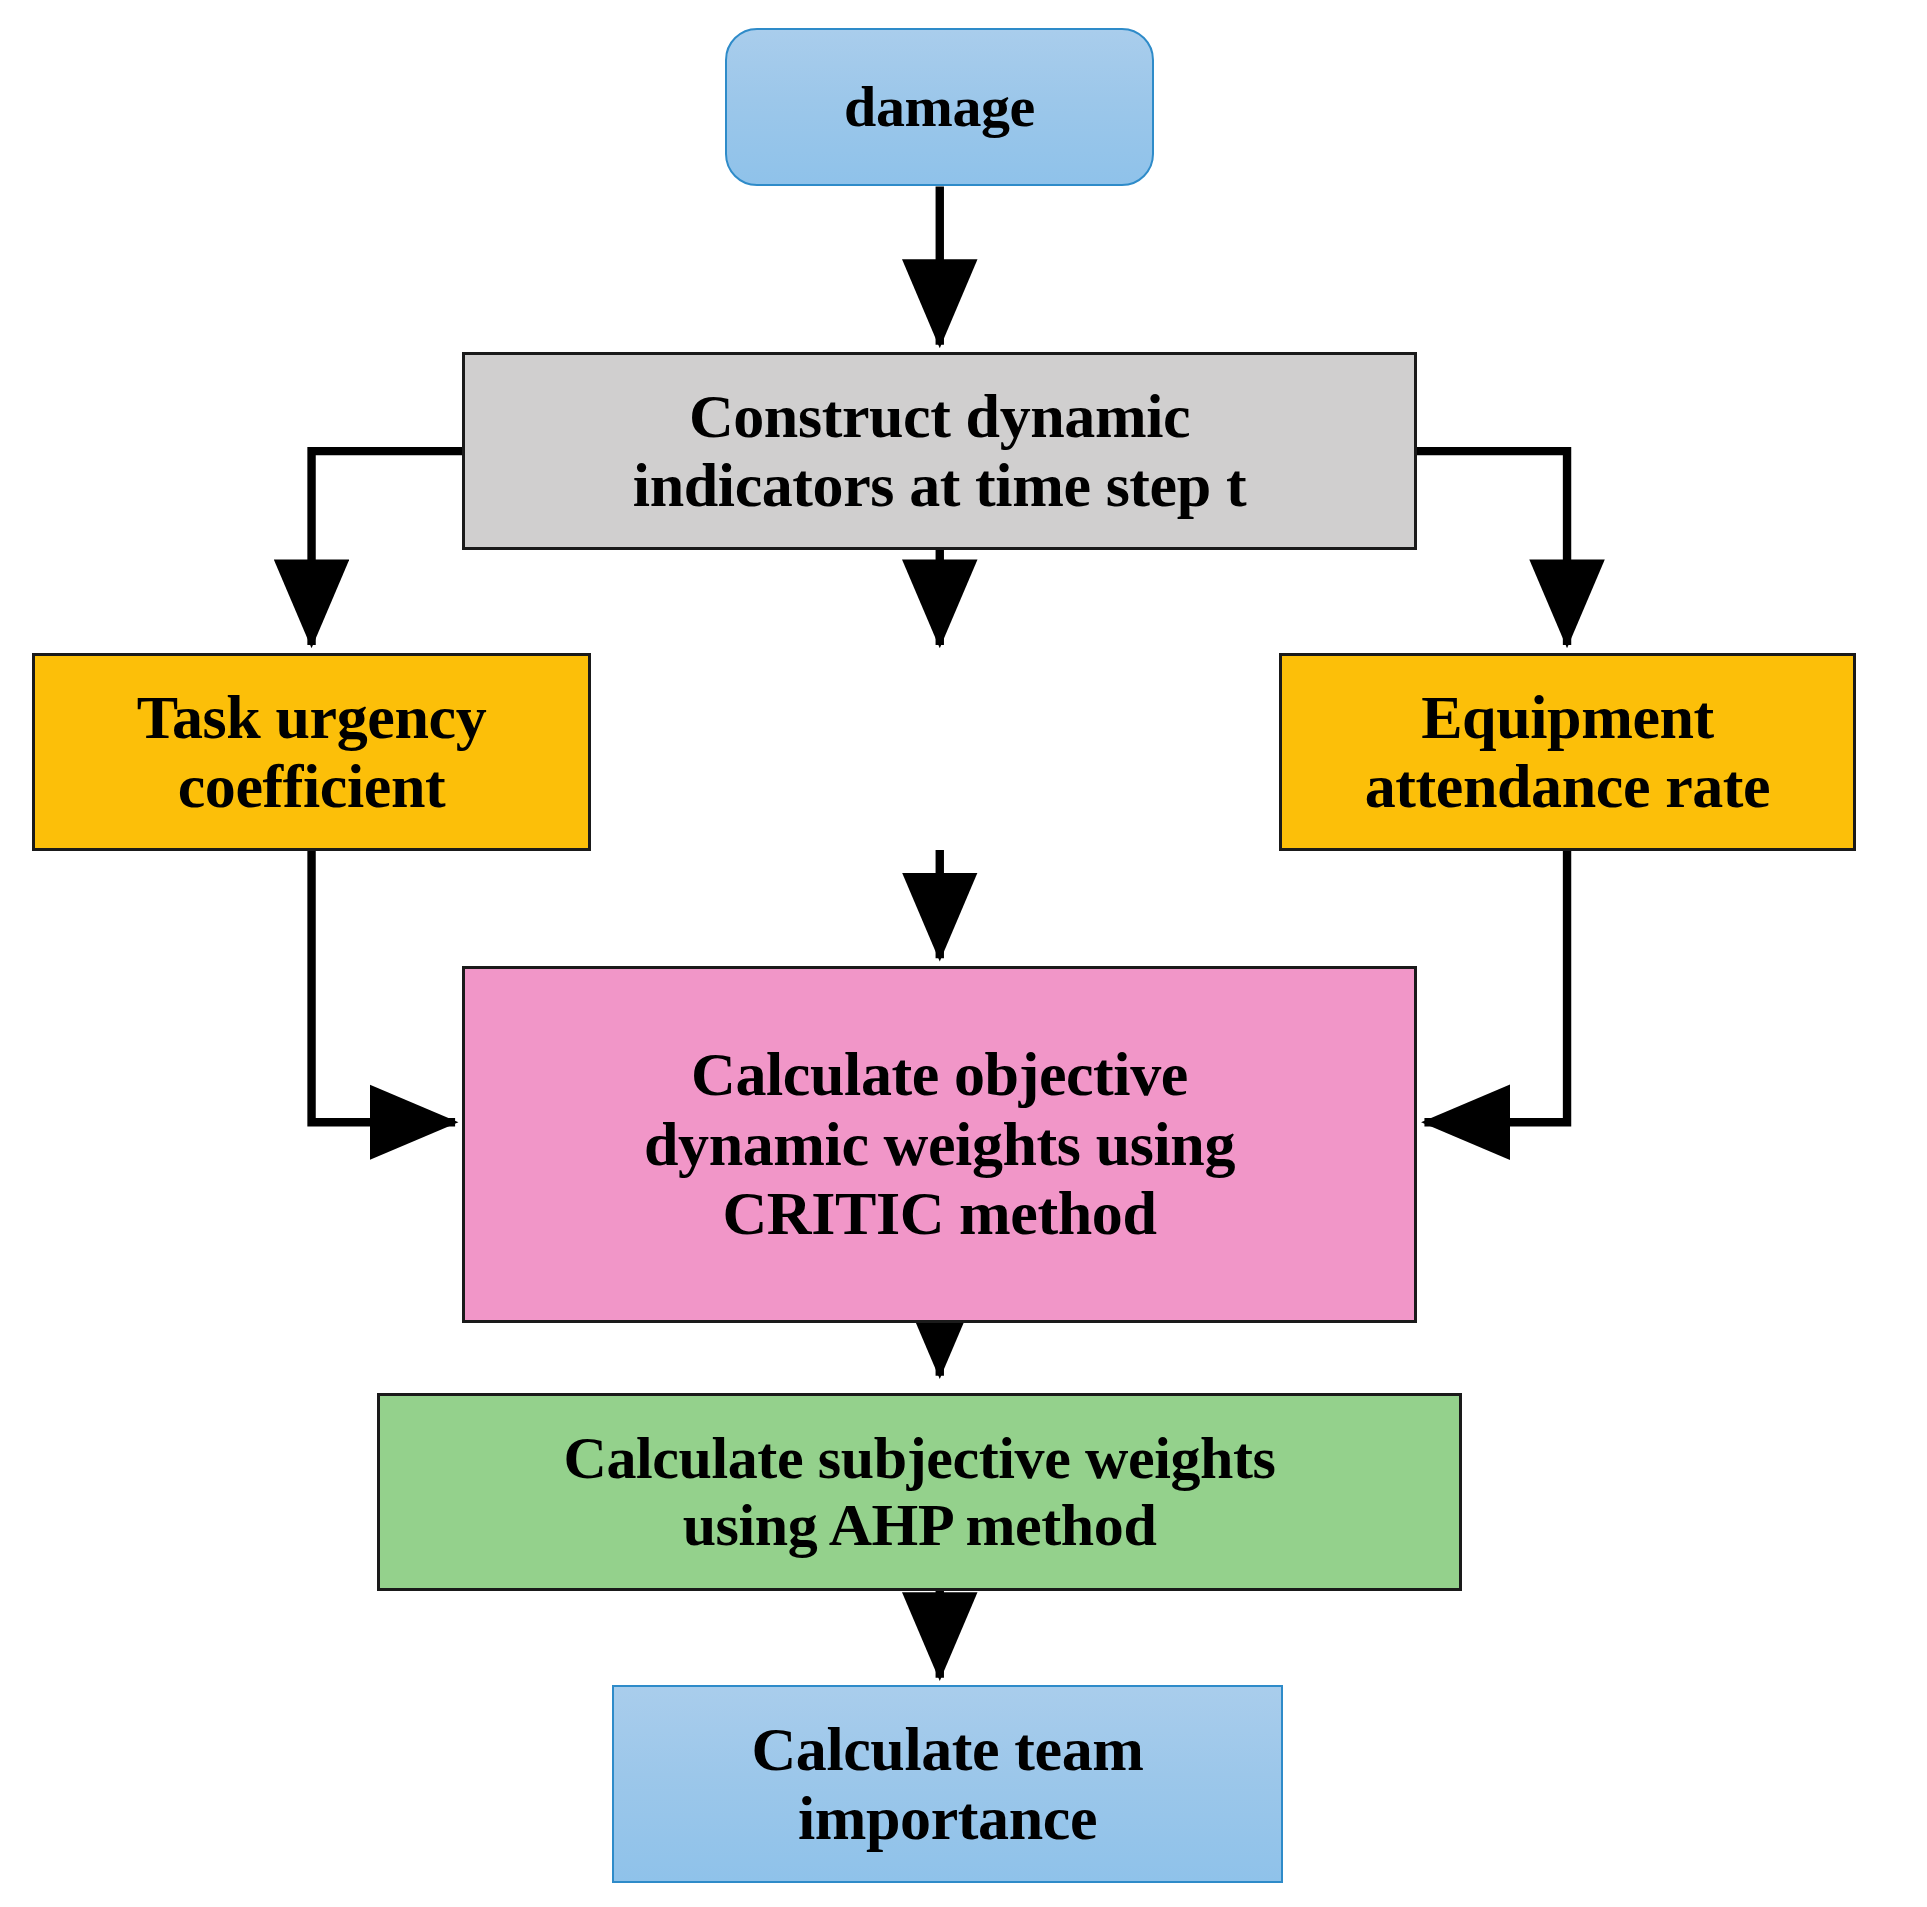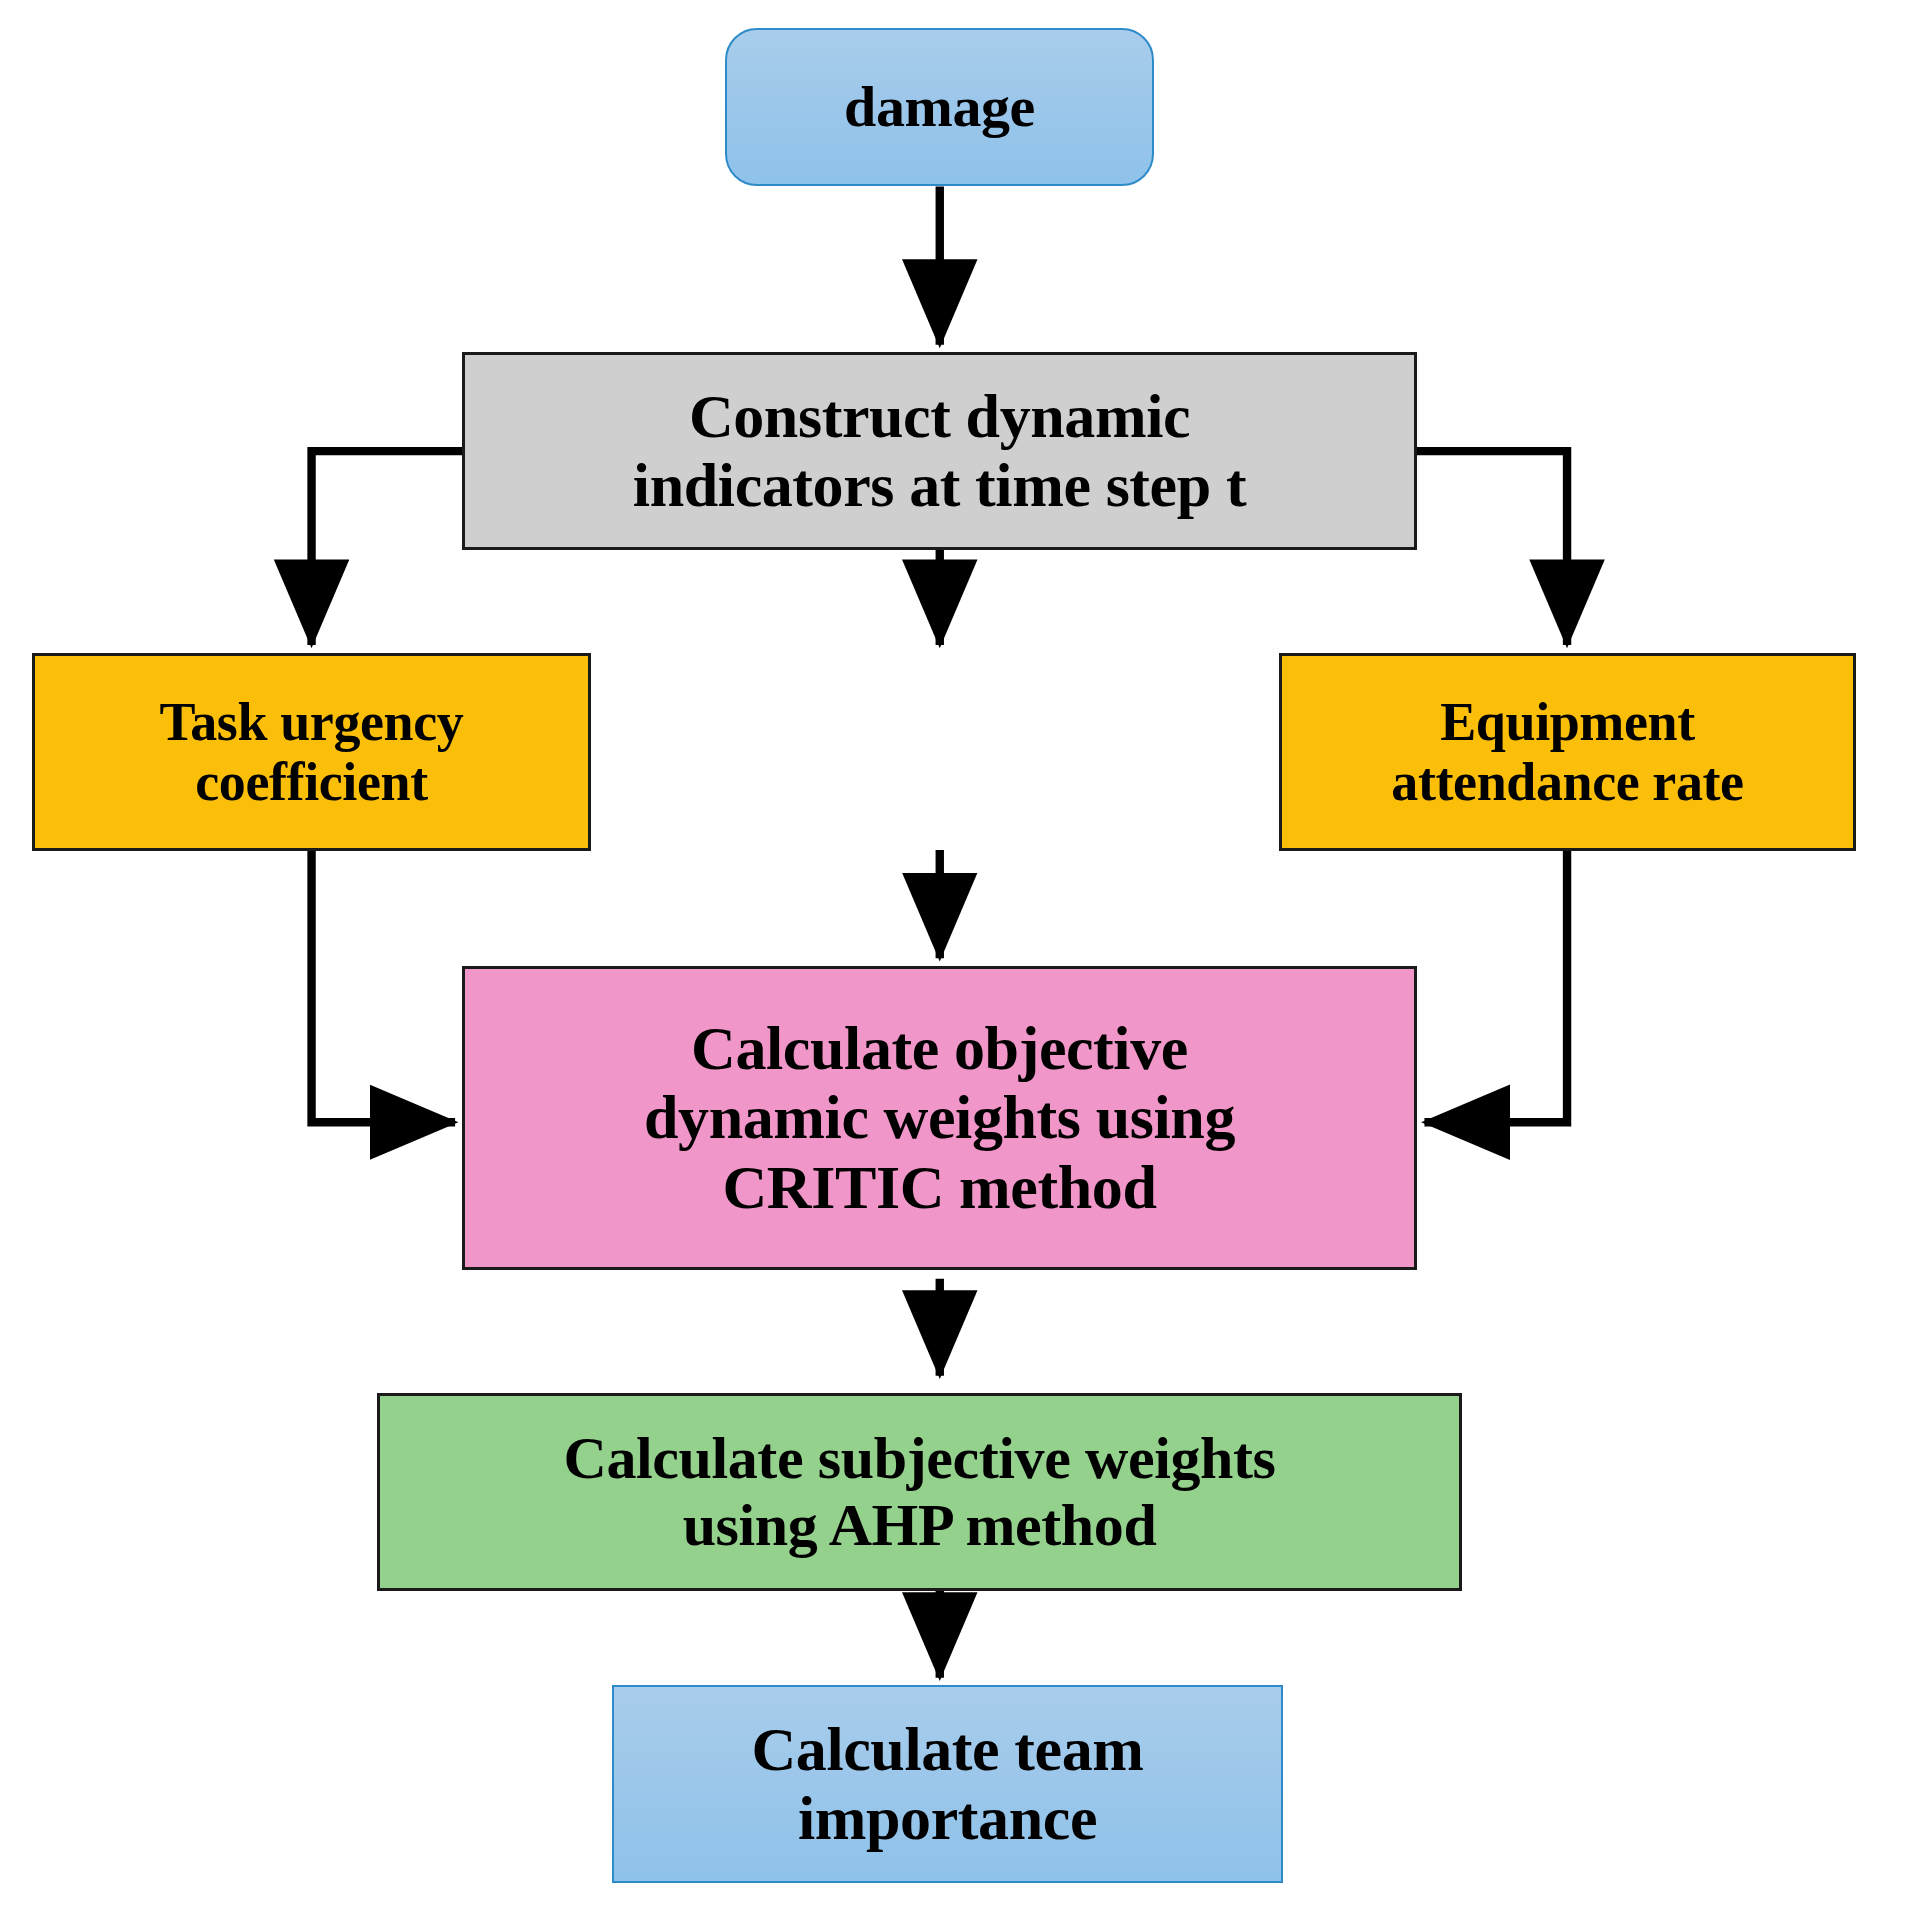--- a/index.html
+++ b/index.html
@@ -45,21 +45,21 @@
     font-size: 58px;
   }
   .node-process {
     border: 3.7px solid #1a1a1a;
     background: #d0cfcf;
     font-size: 62px;
   }
   .node-indicator {
     border: 3.7px solid #1a1a1a;
     background: #fcbf09;
-    font-size: 54px;
+    font-size: 62px;
   }
   .node-critic {
     border: 3.7px solid #1a1a1a;
     background: #f196c8;
     font-size: 62px;
   }
   .node-ahp {
     border: 3.7px solid #1a1a1a;
     background: #94d18c;
     font-size: 60px;
@@ -137,21 +137,21 @@
     <span class="node-label">Task urgency
 coefficient</span>
   </div>
 
 
   <div class="node node-indicator" style="left:1279px; top:653px; width:577px; height:198px;">
     <span class="node-label">Equipment
 attendance rate</span>
   </div>
 
-  <div class="node node-critic" style="left:462px; top:966px; width:955px; height:304px;">
+  <div class="node node-critic" style="left:462px; top:966px; width:955px; height:357px;">
     <span class="node-label">Calculate objective
 dynamic weights using
 CRITIC method</span>
   </div>
 
   <div class="node node-ahp" style="left:377px; top:1383px; width:1085px; height:198px;">
     <span class="node-label">Calculate subjective weights
 using AHP method</span>
   </div>
 

